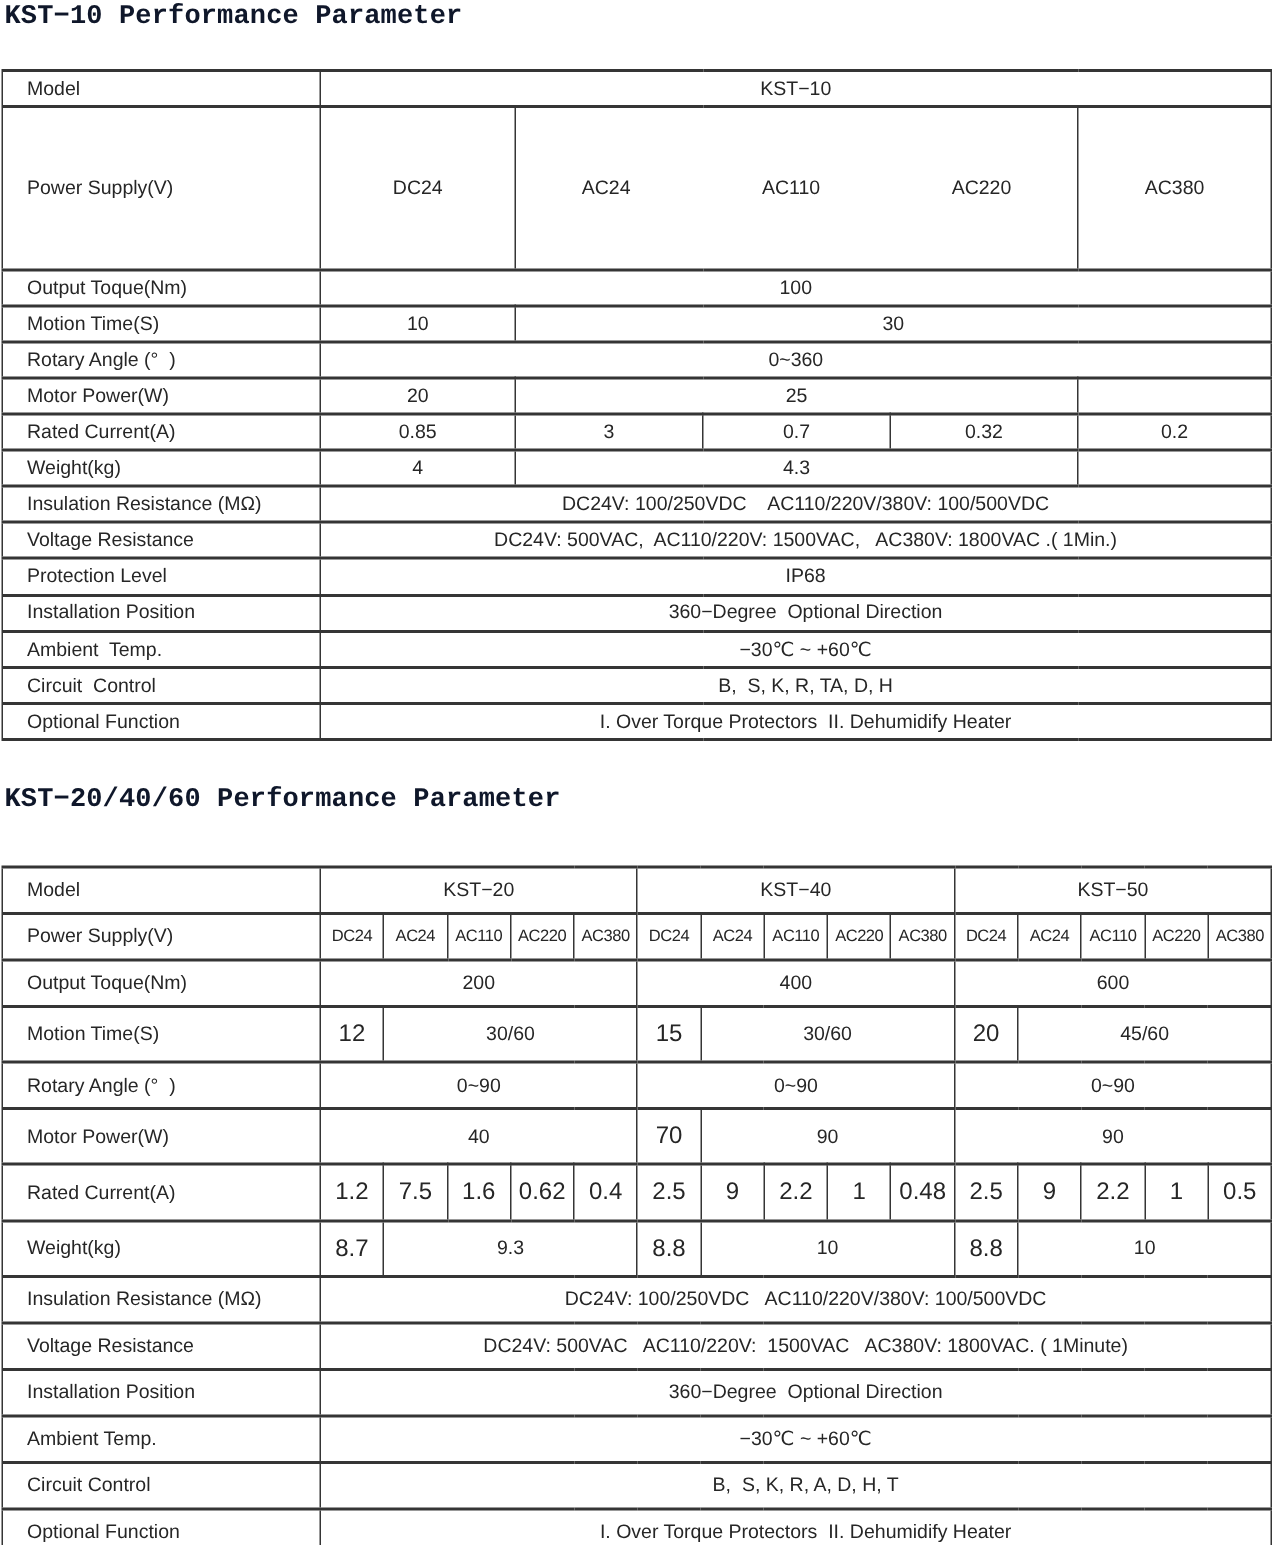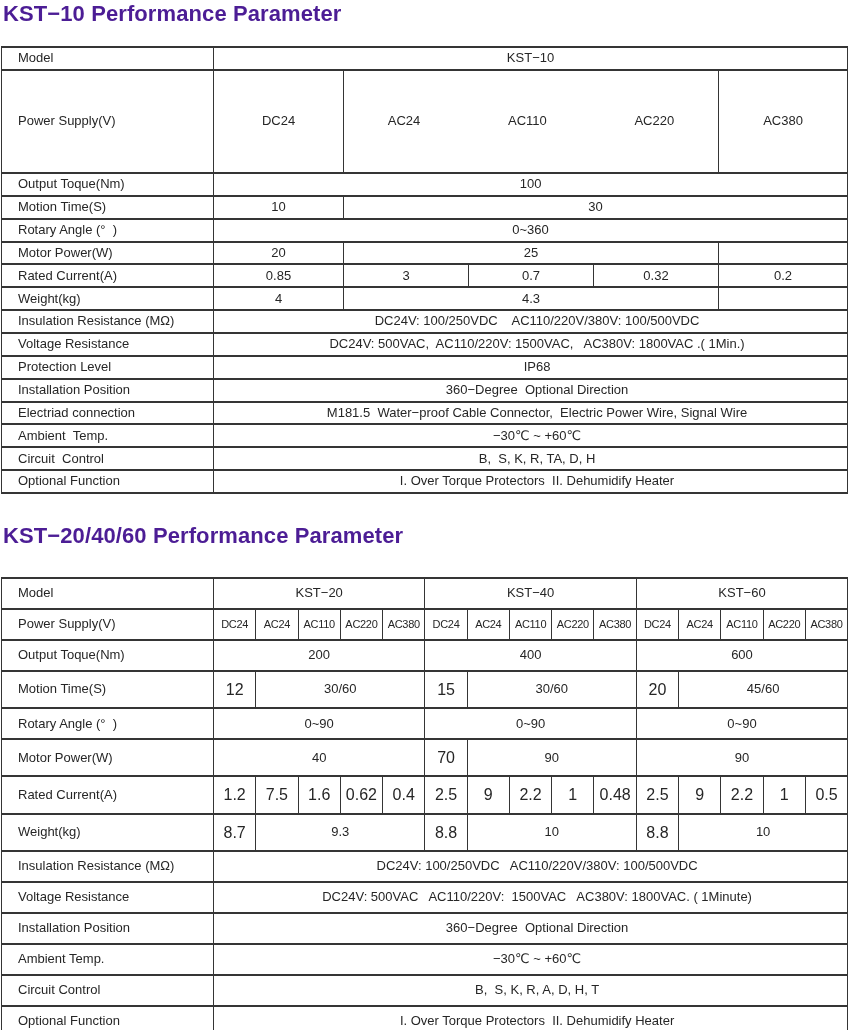--- a/index.html
+++ b/index.html
@@ -4,22 +4,22 @@
 <style>
   html, body { margin:0; padding:0; background:#ffffff; }
   body {
     width:849px; height:1030px; overflow:hidden; position:relative;
     font-family:"Liberation Sans","DejaVu Sans",sans-serif;
     color:#262626;
     -webkit-font-smoothing:antialiased;
   }
   .title {
     position:absolute; left:3px;
-    font-size:22px; font-weight:700; color:#4c1d95;
-    letter-spacing:0.1px; white-space:pre;
+    font-size:18px; font-weight:700; color:#0f172a;
+    letter-spacing:0.1px; white-space:pre;font-family:Liberation Mono, monospace;
   }
   #title1 { top:1px; }
   #title2 { top:523px; }
   table {
     position:absolute; left:1px;
     border-collapse:collapse; table-layout:fixed;
     width:846px;
     margin-top:8px;
   }
   #table1 { top:38px;  height:448px; }
@@ -116,24 +116,20 @@
   </tr>
   <tr>
     <td class="label">Protection Level</td>
     <td colspan="5" class="lval">IP68</td>
   </tr>
   <tr>
     <td class="label">Installation Position</td>
     <td colspan="5" class="lval">360−Degree  Optional Direction</td>
   </tr>
   <tr>
-    <td class="label">Electriad connection</td>
-    <td colspan="5" class="lval">M181.5  Water−proof Cable Connector,  Electric Power Wire, Signal Wire</td>
-  </tr>
-  <tr>
     <td class="label">Ambient  Temp.</td>
     <td colspan="5" class="lval">−30℃ ~ +60℃</td>
   </tr>
   <tr>
     <td class="label">Circuit  Control</td>
     <td colspan="5" class="lval">B,  S, K, R, TA, D, H</td>
   </tr>
   <tr>
     <td class="label">Optional Function</td>
     <td colspan="5" class="lval">I. Over Torque Protectors  II. Dehumidify Heater</td>
@@ -160,21 +156,21 @@
       <col style="width:42.27px">
       <col style="width:42.27px">
       <col style="width:42.27px">
       <col style="width:42.27px">
   </colgroup>
   <tbody>
       <tr>
     <td class="label">Model</td>
     <td colspan="5">KST−20</td>
     <td colspan="5">KST−40</td>
-    <td colspan="5">KST−60</td>
+    <td colspan="5">KST−50</td>
   </tr>
   <tr>
     <td class="label">Power Supply(V)</td>
     <td class="small">DC24</td>
     <td class="small">AC24</td>
     <td class="small">AC110</td>
     <td class="small">AC220</td>
     <td class="small">AC380</td>
     <td class="small">DC24</td>
     <td class="small">AC24</td>

